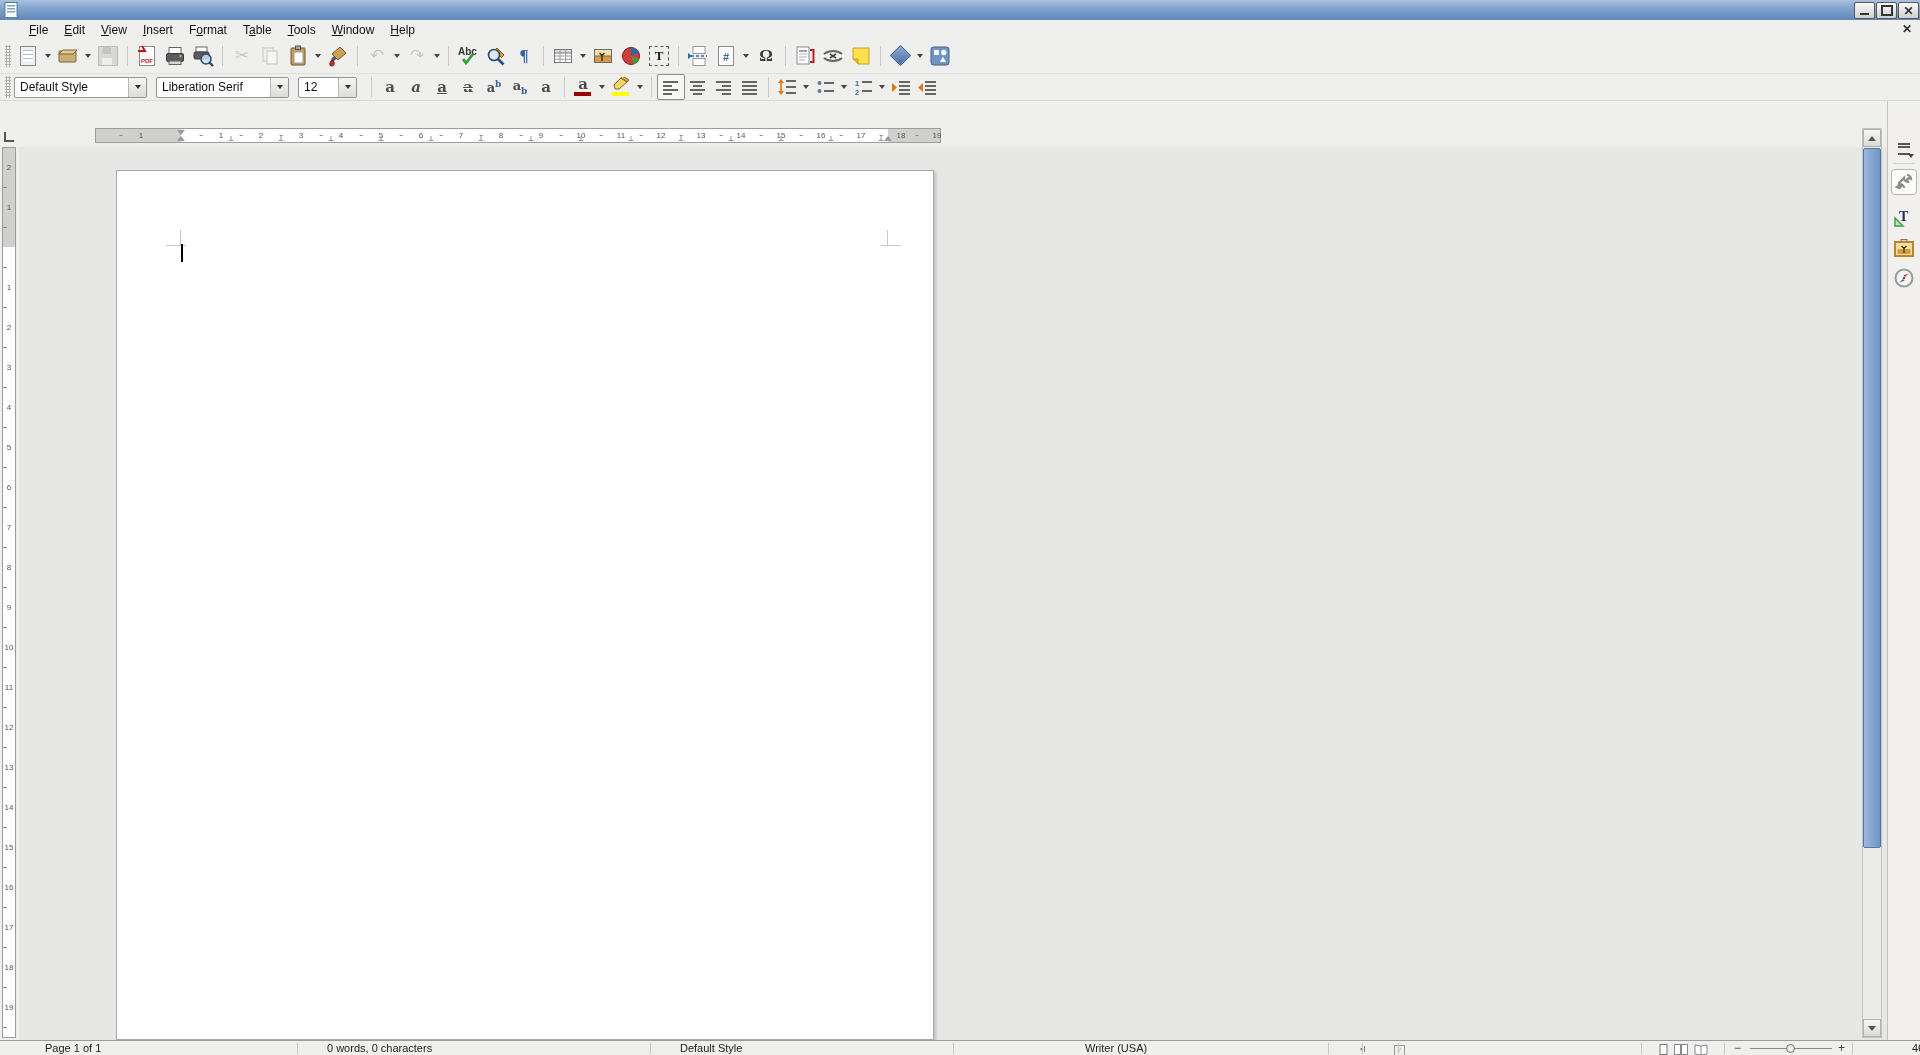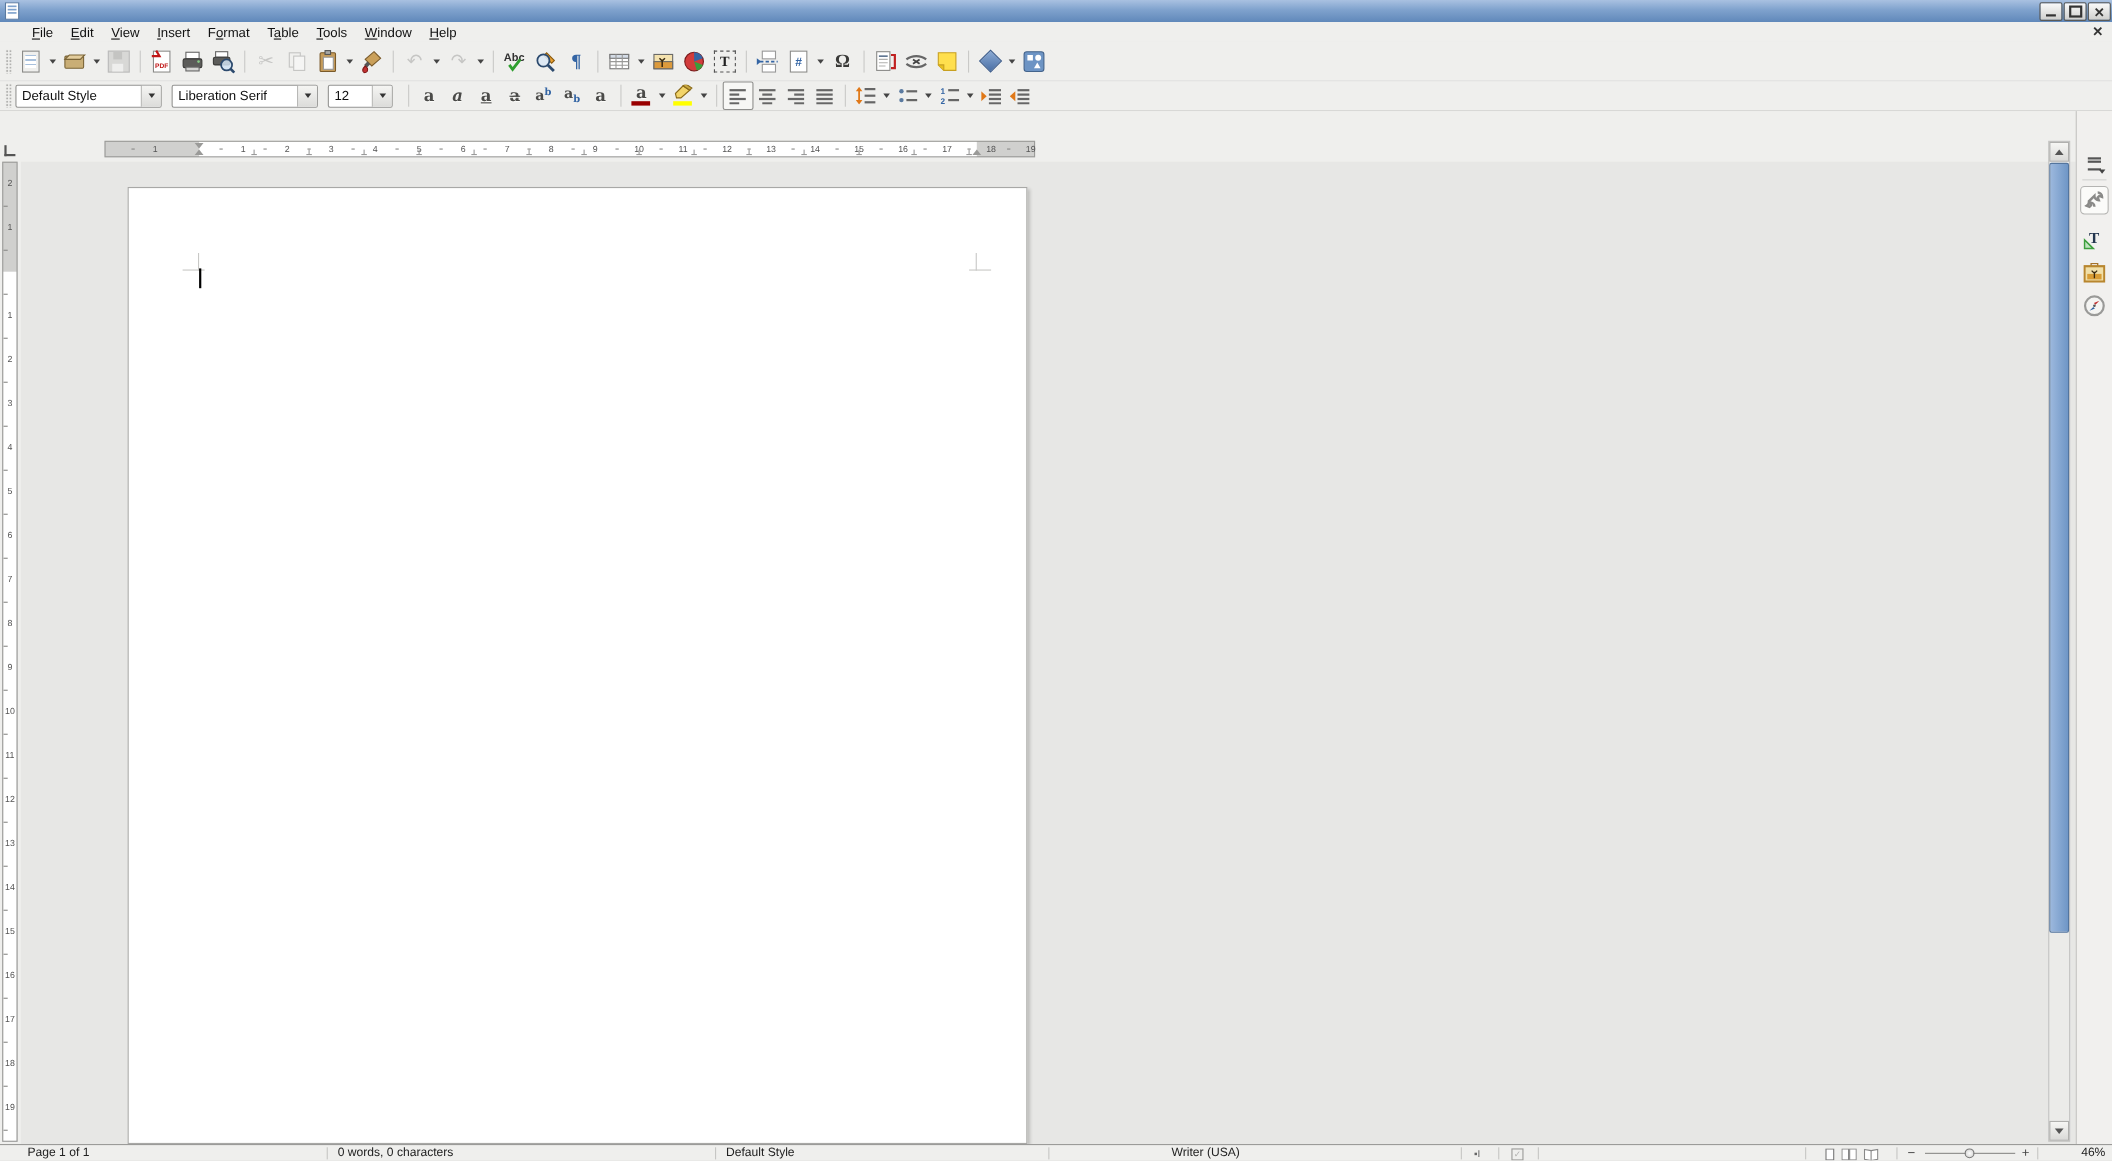--- a/index.html
+++ b/index.html
@@ -115,21 +115,21 @@
   .sbtab.active{border:1px solid #b4b4b2;border-radius:4px;background:#fbfbf9;box-sizing:border-box;}
   #sb-settings{top:35px}#sb-divider{position:absolute;left:5px;top:62px;width:22px;height:1px;background:#d2d2d0;}
   #tab-properties{top:68px}#tab-styles{top:104px}#tab-gallery{top:134px}#tab-navigator{top:164px}
   .hamburger{width:12px;height:8px;border-top:2px solid #555;border-bottom:2px solid #555;position:relative;}
   .hamburger:before{content:"";position:absolute;left:0;top:1px;width:12px;height:2px;background:#555;}
   .hamburger:after{content:"";position:absolute;right:-4px;bottom:-5px;width:0;height:0;
     border-left:3px solid transparent;border-right:3px solid transparent;border-top:4px solid #444;}
   
   #statusbar{position:absolute;left:0;top:1040px;width:1920px;height:15px;background:#efefed;
     border-top:1px solid #9b9b99;box-sizing:border-box;font-size:11px;color:#222;}
-  #statusbar .cellt{position:absolute;top:1px;white-space:nowrap;}
+  #statusbar .cellt{position:absolute;top:1px;white-space:nowrap;margin-left:20px;}
   #statusbar .div{position:absolute;top:2px;width:1px;height:11px;background:#c6c6c4;}
   .selmode{font-size:9px;color:#666;}
   .modbox{width:9px;height:9px;border:1px solid #9a9a98;color:#b0b0ae;font-size:8px;line-height:9px;text-align:center;}
   .viewico{position:absolute;top:3px;}
   .zoomtrack{position:absolute;top:7px;height:1px;background:#8a8a88;}
   .zoomthumb{position:absolute;top:3px;width:9px;height:9px;border-radius:50%;
     background:radial-gradient(#fdfdfd,#cfcfcd);border:1px solid #777;box-sizing:border-box;}
   .zoomsign{position:absolute;top:0;font-size:12px;color:#444;}
 </style>
 </head>

